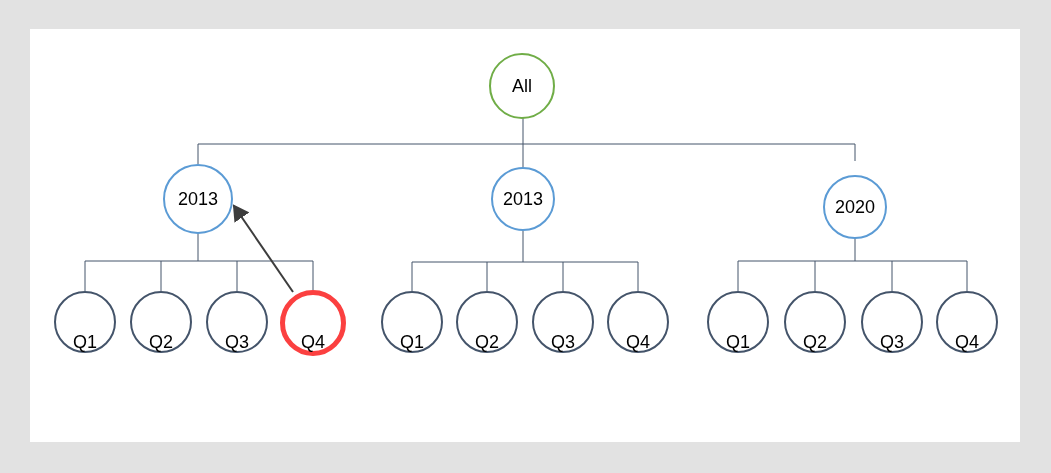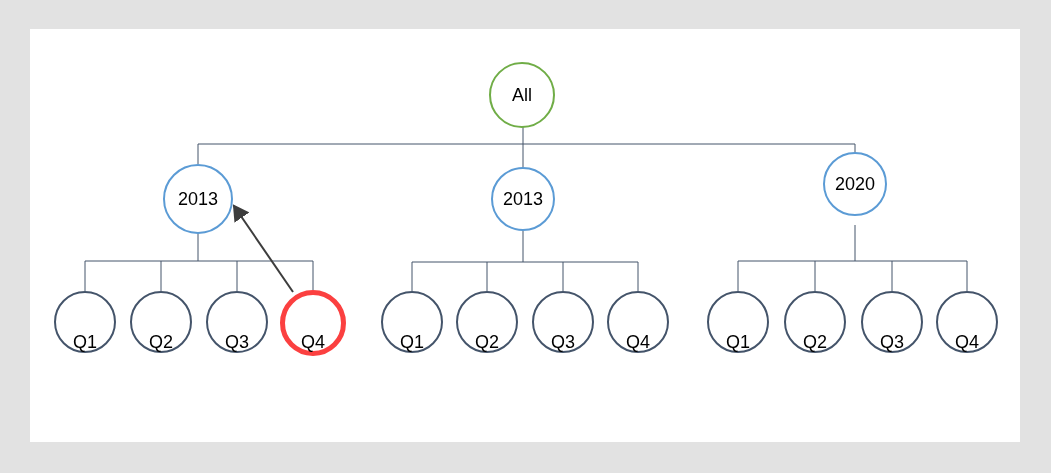--- a/index.html
+++ b/index.html
@@ -86,31 +86,31 @@
       <path d="M855,225 V261"></path>
       <path d="M738,261 H967"></path>
       <path d="M738,261 V291"></path>
       <path d="M815,261 V291"></path>
       <path d="M892,261 V291"></path>
       <path d="M967,261 V291"></path>
     </g>
     <line x1="293" y1="292" x2="234" y2="206" stroke="#3d3d3d" stroke-width="2" marker-end="url(#arrowhead)"></line>
   </svg>
 
-  <div class="node root" style="left:489px; top:62px; width:66px; height:66px;">
+  <div class="node root" style="left:489px; top:53px; width:66px; height:66px;">
     <span>All</span>
   </div>
 
   <div class="node year" style="left:163px; top:164px; width:70px; height:70px;">
     <span>2013</span>
   </div>
   <div class="node year" style="left:491px; top:167px; width:64px; height:64px;">
     <span>2013</span>
   </div>
-  <div class="node year" style="left:823px; top:152px; width:64px; height:64px;">
+  <div class="node year" style="left:823px; top:175px; width:64px; height:64px;">
     <span>2020</span>
   </div>
 
   <div class="node quarter" style="left:54px; top:291px; width:62px; height:62px;">
     <span>Q1</span>
   </div>
   <div class="node quarter" style="left:130px; top:291px; width:62px; height:62px;">
     <span>Q2</span>
   </div>
   <div class="node quarter" style="left:206px; top:291px; width:62px; height:62px;">

